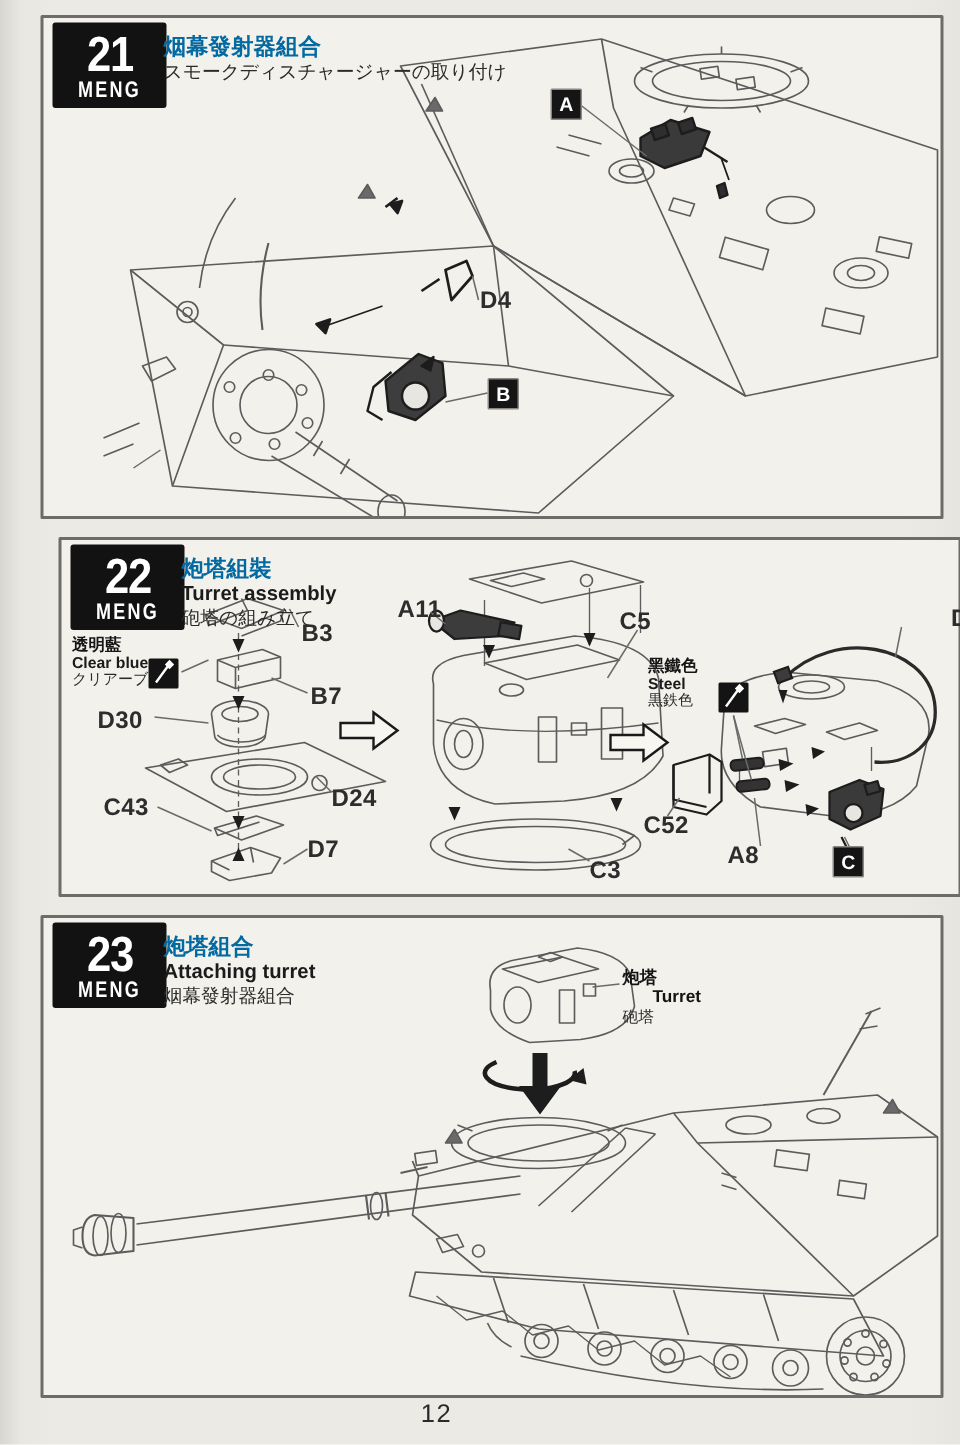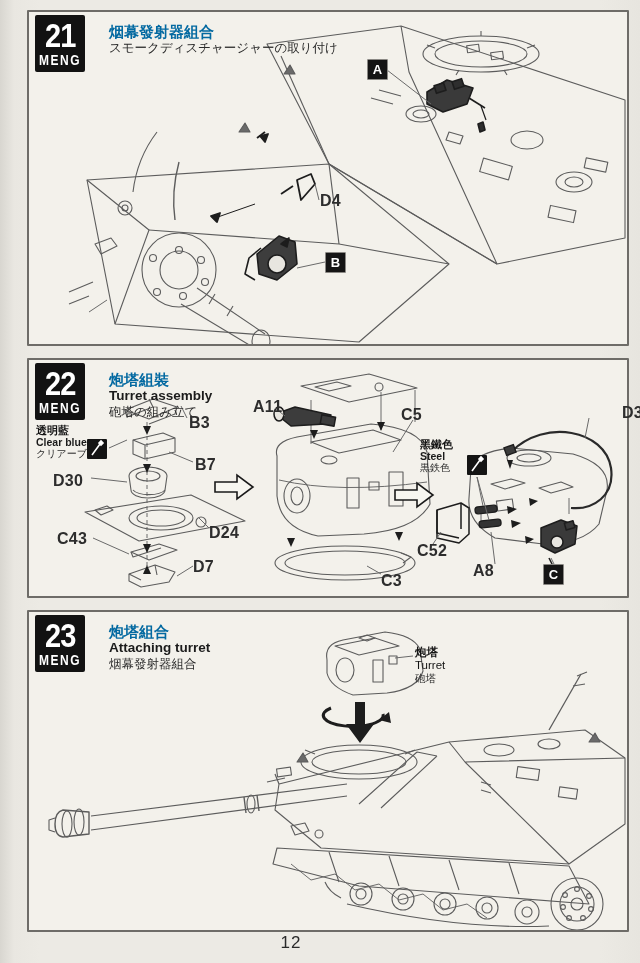--- a/index.html
+++ b/index.html
@@ -6,21 +6,21 @@
   body{
     width:640px;height:963px;position:relative;overflow:hidden;
     background:linear-gradient(90deg,#d8d6d0 0px,#e9e7e1 14px,#eceae4 40px,#eceae4 600px,#e7e5df 640px);
     font-family:"Liberation Sans",sans-serif;color:#222;
   }
   .panel{
     position:absolute;background:#f3f1eb;border:2px solid #6e6c68;border-radius:1px;
     box-sizing:border-box;
   }
   .badge{
-    position:absolute;left:6px;top:3px;width:50px;height:57px;background:#121212;border-radius:2px;
+    position:absolute;left:6px;top:3px;width:76px;height:57px;background:#121212;border-radius:2px;
     display:flex;flex-direction:column;align-items:center;justify-content:center;z-index:5;
   }
   .badge .num{
     color:#fff;font-weight:bold;font-size:33px;line-height:30px;letter-spacing:-1px;
     transform:scaleX(.88);
   }
   .badge .brand{
     color:#fff;font-weight:bold;font-size:12px;letter-spacing:1.5px;line-height:13px;
     transform:scaleY(1.25);margin-top:3px;border-top:0;
   }
@@ -39,21 +39,21 @@
   .colornote{position:absolute;z-index:6;}
   .colornote .c-zh{font-weight:bold;font-size:11px;line-height:12px;color:#161616;}
   .colornote .c-en{font-weight:bold;font-size:10.5px;line-height:12px;color:#1b1b1b;}
   .colornote .c-ja{font-size:10px;line-height:12px;color:#2a2a2a;}
   .swatch{
     position:absolute;width:20px;height:20px;background:#141414;border-radius:1px;z-index:6;
     display:flex;align-items:center;justify-content:center;
   }
   .callout{position:absolute;z-index:6;}
   .callout .c-zh{font-weight:bold;font-size:11.5px;line-height:13px;color:#141414;}
-  .callout .c-en{font-weight:normal;font-size:11.5px;line-height:13px;color:#141414;}
+  .callout .c-en{font-weight:bold;font-size:11.5px;line-height:13px;color:#141414;margin-left:20px;}
   .callout .c-ja{font-size:10.5px;line-height:13px;color:#2a2a2a;}
   .art{position:absolute;left:0;top:0;z-index:1;}
   .pagenum{
     position:absolute;left:246px;top:933px;width:90px;text-align:center;
     font-size:17px;color:#2a2a2a;letter-spacing:1px;z-index:3;
   }
   svg{display:block;}
 </style>
 </head>
 <body>
@@ -157,21 +157,21 @@
 
   <div class="boxlabel" style="left:338px;top:47px;">
       <span>A</span>
     </div>
   <div class="plabel" style="left:291px;top:180px;">D4</div>
   <div class="boxlabel" style="left:296px;top:240px;">
       <span>B</span>
     </div>
 </div>
 
-<div class="panel" style="left:27px;top:358px;width:602px;height:240px;padding-left:14px;">
+<div class="panel" style="left:39px;top:358px;width:602px;height:240px;padding-left:14px;">
   <div class="badge">
     <div class="num">22</div>
     <div class="brand">MENG</div>
   </div>
   <div class="titles">
     <div class="t-zh">炮塔組裝</div>
     <div class="t-en">Turret assembly</div>
     <div class="t-ja">砲塔の組み立て</div>
   </div>
 

